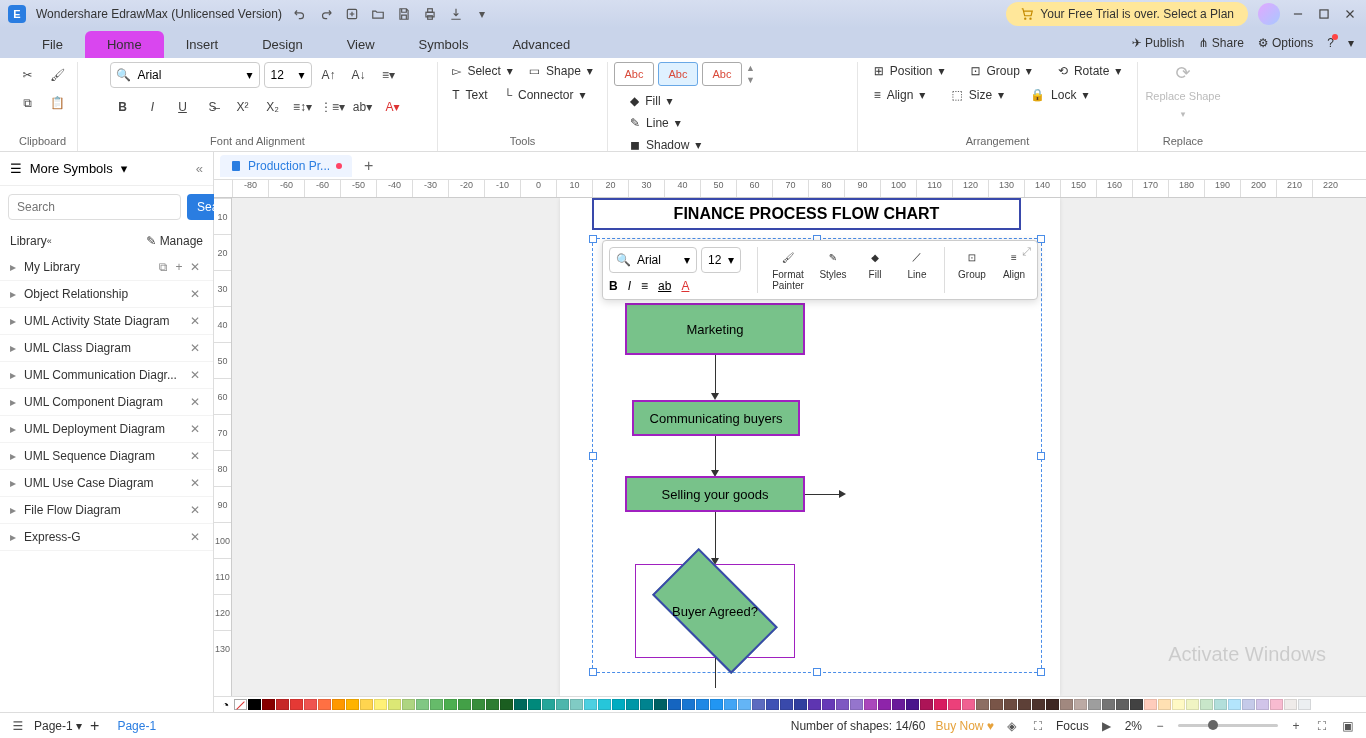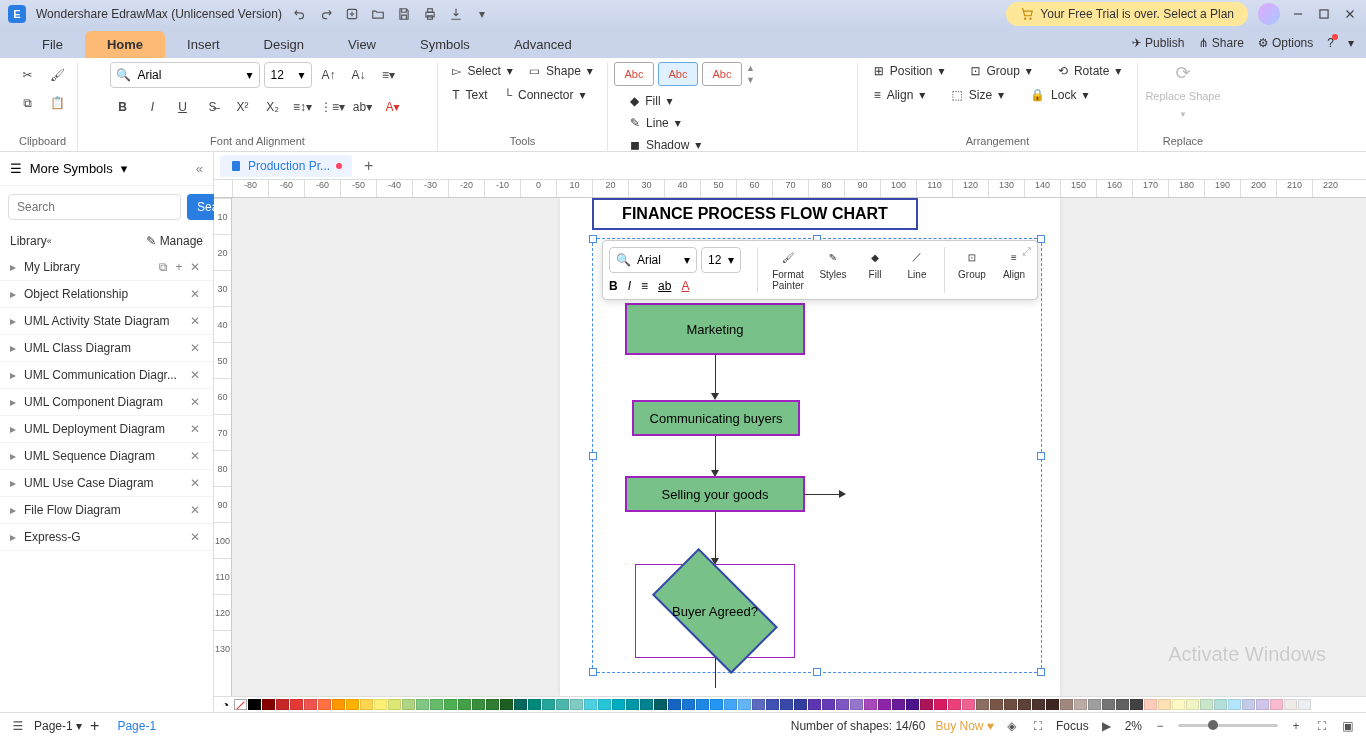--- a/index.html
+++ b/index.html
@@ -11,21 +11,21 @@
 .titlebar .title { font-size:12px; color:#333; }
 .titlebar .spacer { flex:1; }
 .titlebar .tb-icon { width:16px; height:16px; color:#555; cursor:pointer; display:flex; align-items:center; justify-content:center;}
 .titlebar .trial-banner { background:#ffe79a; border-radius:14px; padding:5px 14px; font-size:12px; color:#333; display:flex; align-items:center; gap:6px; }
 .titlebar .avatar { width:22px; height:22px; border-radius:50%; background:linear-gradient(135deg,#e2a8ff,#a8c8ff); }
 .titlebar .winctl { width:14px; height:14px; color:#444; }
 
 
 .menubar { height:30px; background:#c9d4ea; display:flex; align-items:flex-end; padding-left:20px; gap:0; }
 .menubar .menuitem { padding:6px 22px; font-size:13px; color:#333; cursor:pointer; }
-.menubar .menuitem.active { background:#fdba74; border-radius:6px 6px 0 0; font-weight:700; }
+.menubar .menuitem.active { background:#d946ef; border-radius:6px 6px 0 0; font-weight:400; }
 .menubar .right-tools { margin-left:auto; display:flex; align-items:center; gap:14px; padding-right:12px; height:100%; font-size:12px; color:#333;}
 .menubar .right-tools .notif { position:relative; }
 .menubar .right-tools .notif::after { content:''; position:absolute; top:-2px; right:-4px; width:6px; height:6px; background:#f44; border-radius:50%; }
 
 
 .ribbon { height:94px; background:#fff; border-bottom:1px solid #ddd; display:flex; padding:4px 8px 0 8px; }
 .ribbon-group { display:flex; flex-direction:column; align-items:center; padding:0 6px; border-right:1px solid #e6e6e6; }
 .ribbon-group:last-child { border-right:none; }
 .ribbon-group .tools { flex:1; display:flex; align-items:center; gap:6px; flex-wrap:wrap; }
 .ribbon-group .label { font-size:11px; color:#666; padding:2px 0 4px 0; }
@@ -453,21 +453,21 @@
           <div class="sel-handle" style="left:-4px; top:-4px;"></div>
           <div class="sel-handle" style="right:-4px; top:-4px;"></div>
           <div class="sel-handle" style="left:-4px; bottom:-4px;"></div>
           <div class="sel-handle" style="right:-4px; bottom:-4px;"></div>
           <div class="sel-handle" style="left:50%; top:-4px; margin-left:-4px;"></div>
           <div class="sel-handle" style="left:50%; bottom:-4px; margin-left:-4px;"></div>
           <div class="sel-handle" style="left:-4px; top:50%; margin-top:-4px;"></div>
           <div class="sel-handle" style="right:-4px; top:50%; margin-top:-4px;"></div>
         </div>
 
-        <div class="fc-title-box" style="left:360px; top:0px; width:326px; height:32px;">
+        <div class="fc-title-box" style="left:360px; top:0px; width:429px; height:32px;">
           <span>FINANCE PROCESS FLOW CHART</span>
         </div>
 
         <div class="fc-rect" style="left:393px; top:105px; width:180px; height:52px;">
           <span>Marketing</span>
         </div>
         <div class="fc-arrow v" style="left:483px; top:157px; height:40px;"></div>
         <div class="fc-arrowhead" style="left:479px; top:195px;"></div>
 
         <div class="fc-rect" style="left:400px; top:202px; width:168px; height:36px;">

